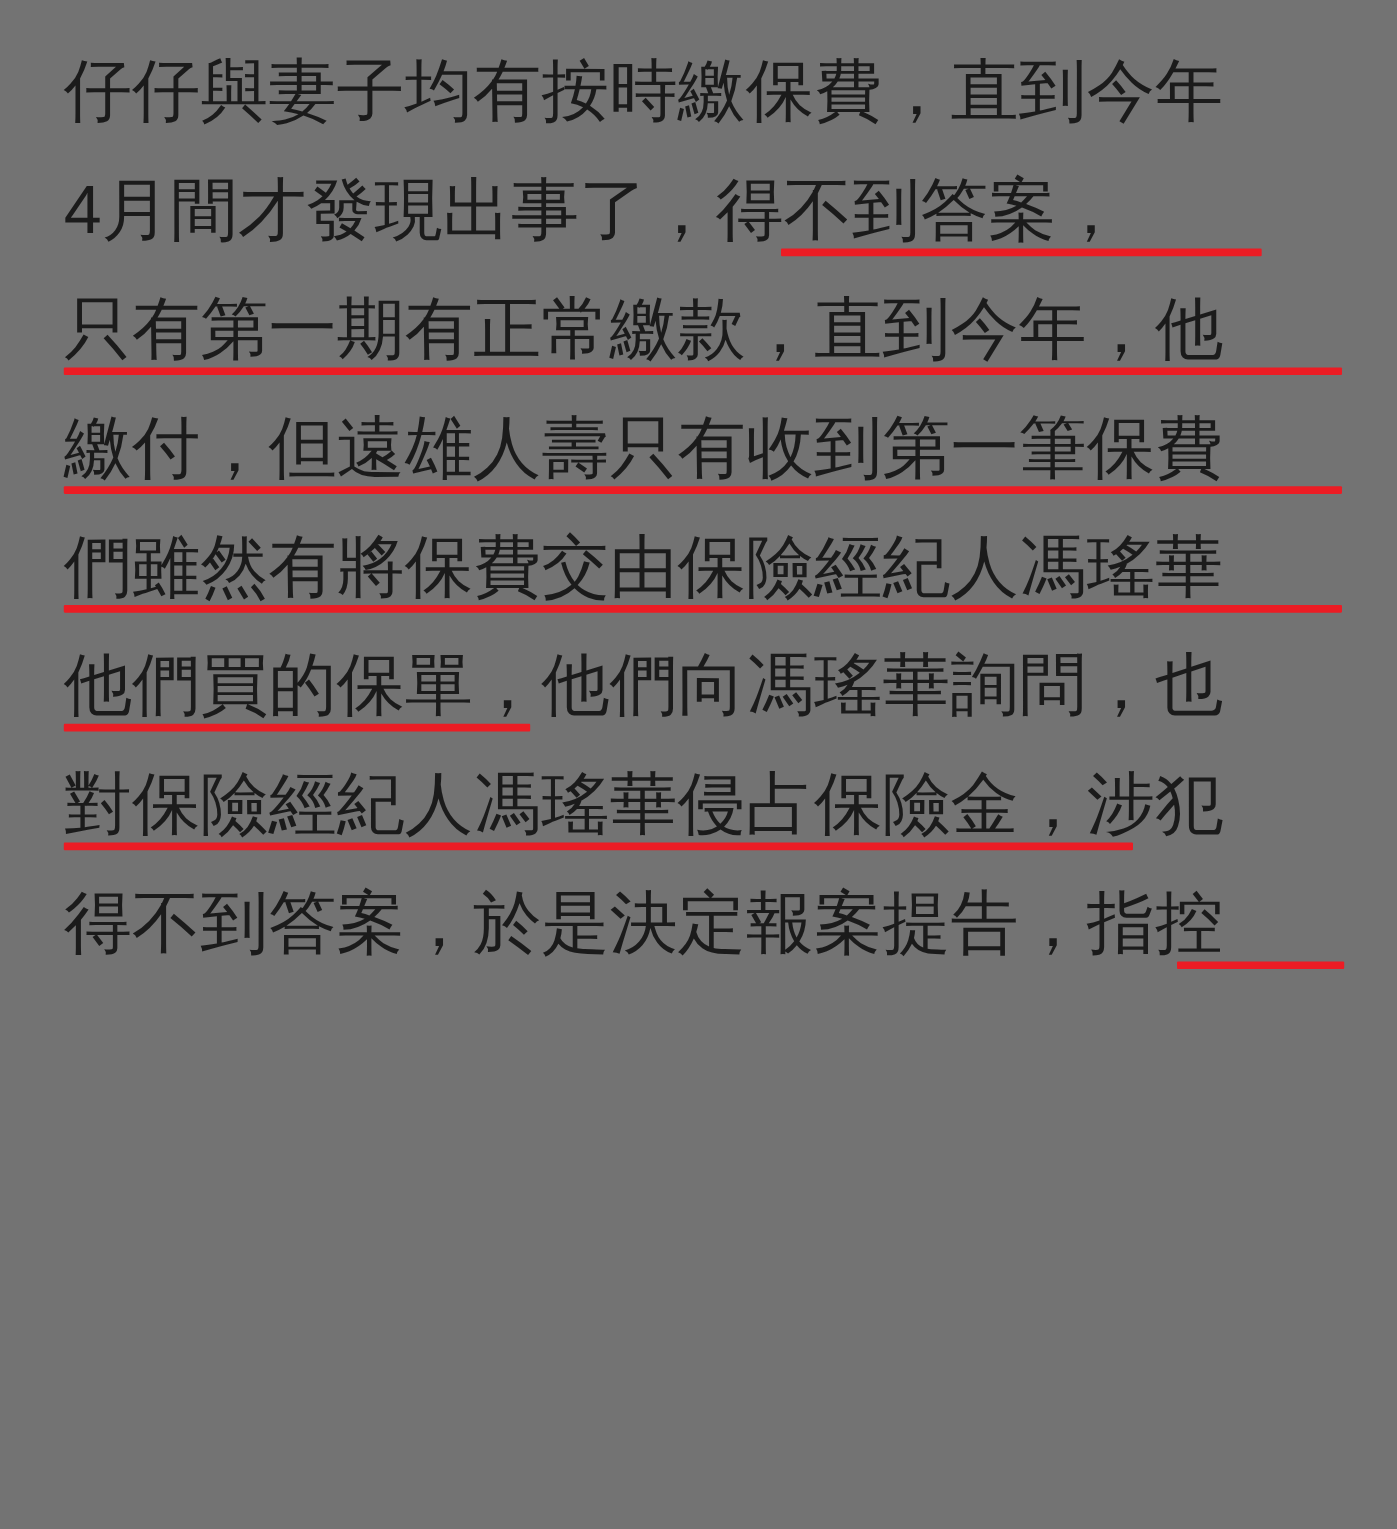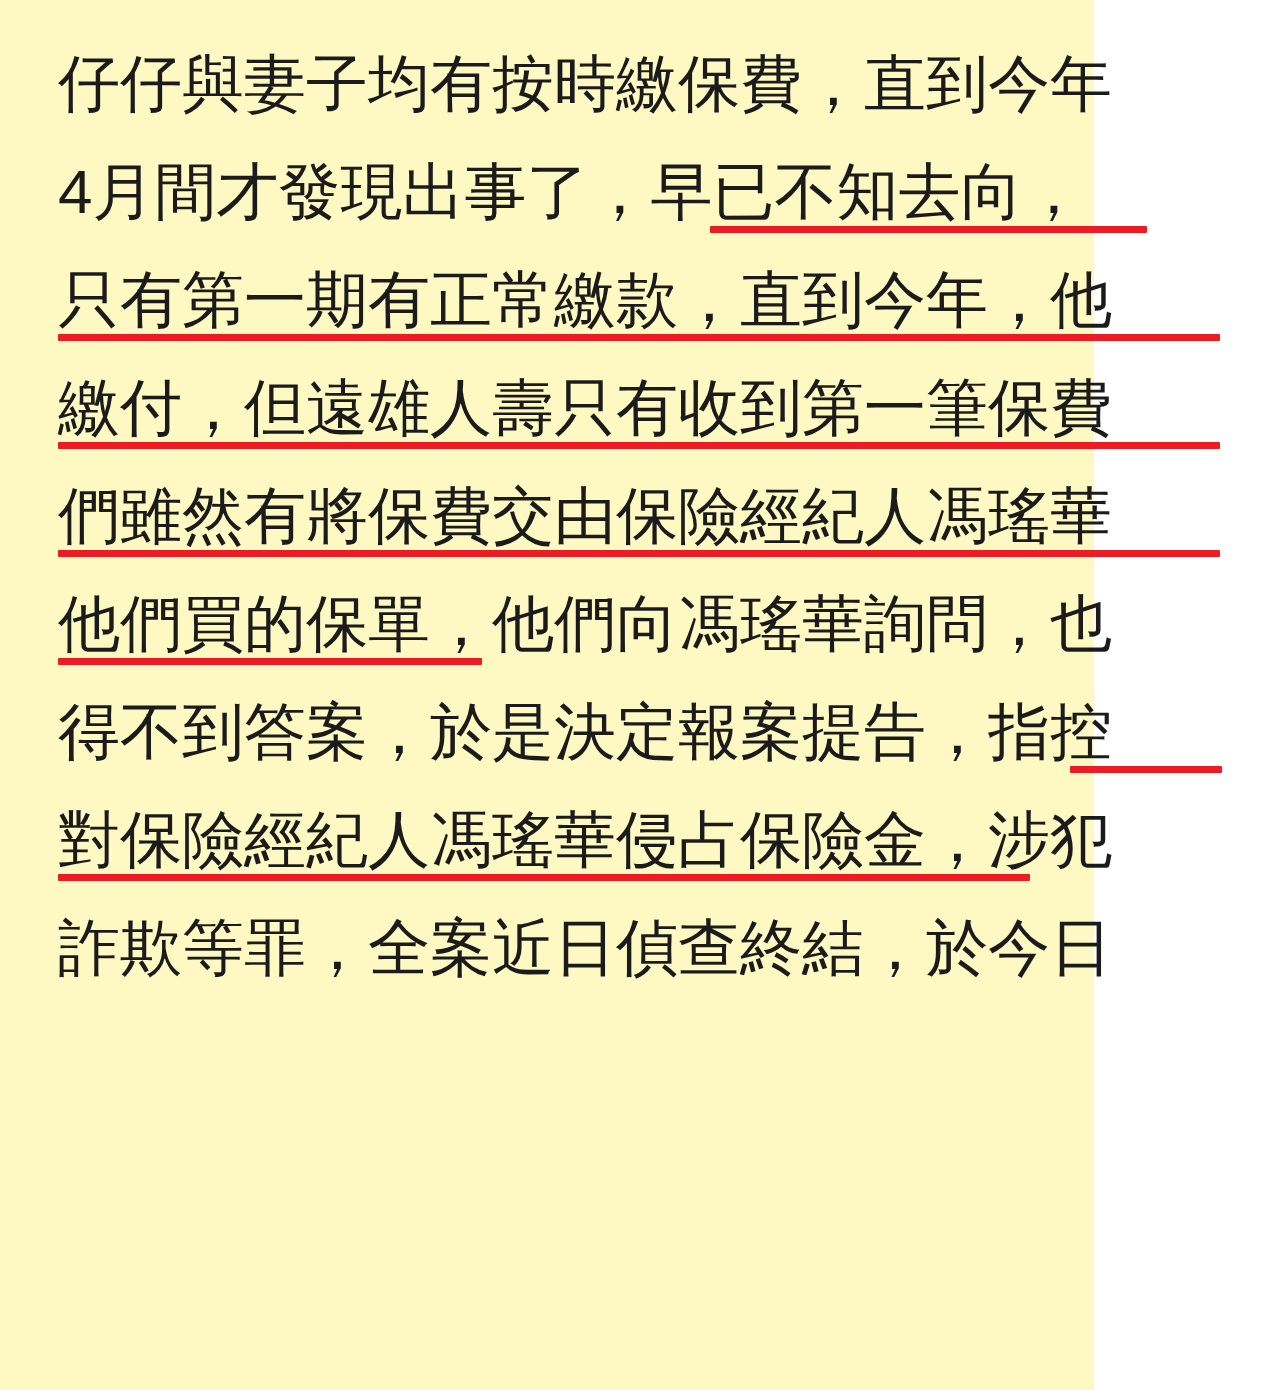--- a/index.html
+++ b/index.html
@@ -8,23 +8,23 @@
     background: #ffffff;
   }
   body {
     width: 1270px;
     height: 1390px;
     font-family: "Liberation Sans", "DejaVu Sans", sans-serif;
     overflow: hidden;
   }
   .page {
     position: relative;
-    width: 1094px;
+    width: 1270px;
     height: 1390px;
-    background: #fef9c3;
+    background: #737373;
     box-sizing: border-box;
     padding: 30px 44px 0 58px;
   }
   .article {
     font-size: 62px;
     line-height: 108px;
     color: #1b1b1b;
     letter-spacing: 0px;
     font-weight: 400;
     text-align: left;
@@ -51,21 +51,21 @@
 <body>
 
 <div class="page">
   <div class="article">
 
     <div class="line">
       <span class="txt">仔仔與妻子均有按時繳保費，直到今年</span>
     </div>
 
     <div class="line">
-      <span class="txt">4月間才發現出事了，早已不知去向，</span>
+      <span class="txt">4月間才發現出事了，得不到答案，</span>
       <span class="ul" style="left:652px; width:437px; top:88px;"></span>
     </div>
 
     <div class="line">
       <span class="txt">只有第一期有正常繳款，直到今年，他</span>
       <span class="ul" style="left:0px; width:1162px; top:88px;"></span>
     </div>
 
     <div class="line">
       <span class="txt">繳付，但遠雄人壽只有收到第一筆保費</span>
@@ -77,28 +77,25 @@
       <span class="ul" style="left:0px; width:1162px; top:88px;"></span>
     </div>
 
 
     <div class="line">
       <span class="txt">他們買的保單，他們向馮瑤華詢問，也</span>
       <span class="ul" style="left:0px; width:424px; top:88px;"></span>
     </div>
 
     <div class="line">
-      <span class="txt">得不到答案，於是決定報案提告，指控</span>
-      <span class="ul" style="left:1012px; width:152px; top:88px;"></span>
-    </div>
-
-    <div class="line">
       <span class="txt">對保險經紀人馮瑤華侵占保險金，涉犯</span>
       <span class="ul" style="left:0px; width:972px; top:88px;"></span>
     </div>
 
     <div class="line">
-      <span class="txt">詐欺等罪，全案近日偵查終結，於今日</span>
+      <span class="txt">得不到答案，於是決定報案提告，指控</span>
+      <span class="ul" style="left:1012px; width:152px; top:88px;"></span>
     </div>
+
 
 
   </div>
 </div>
 
 </body></html>

